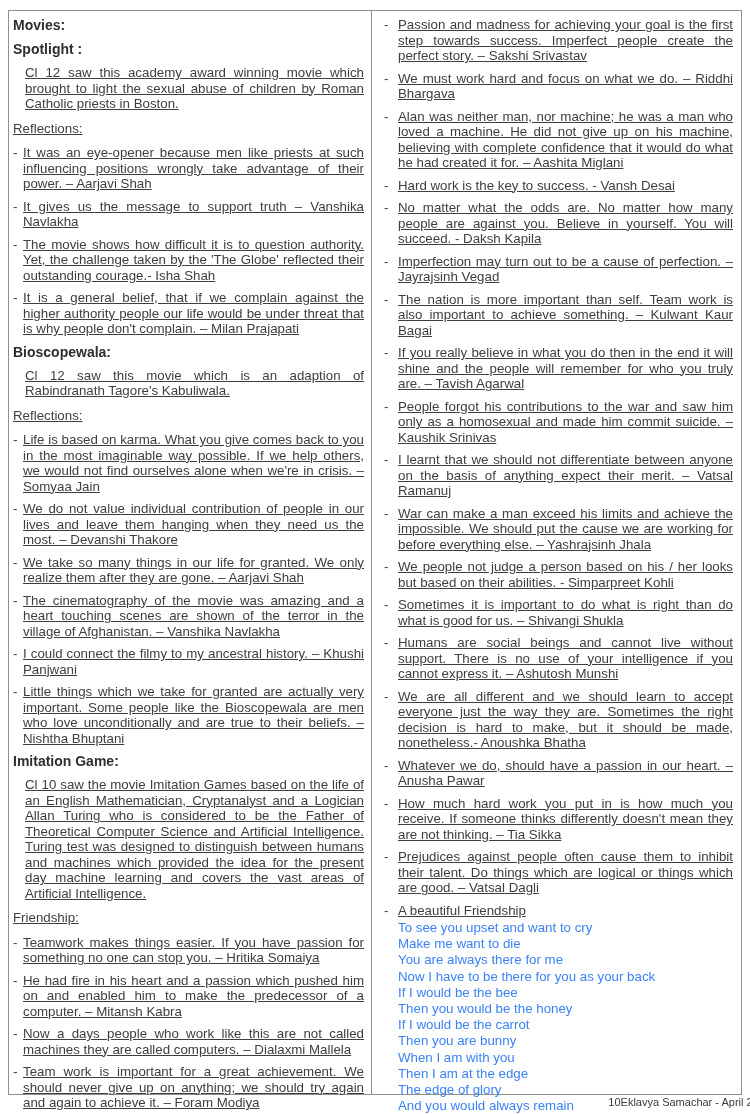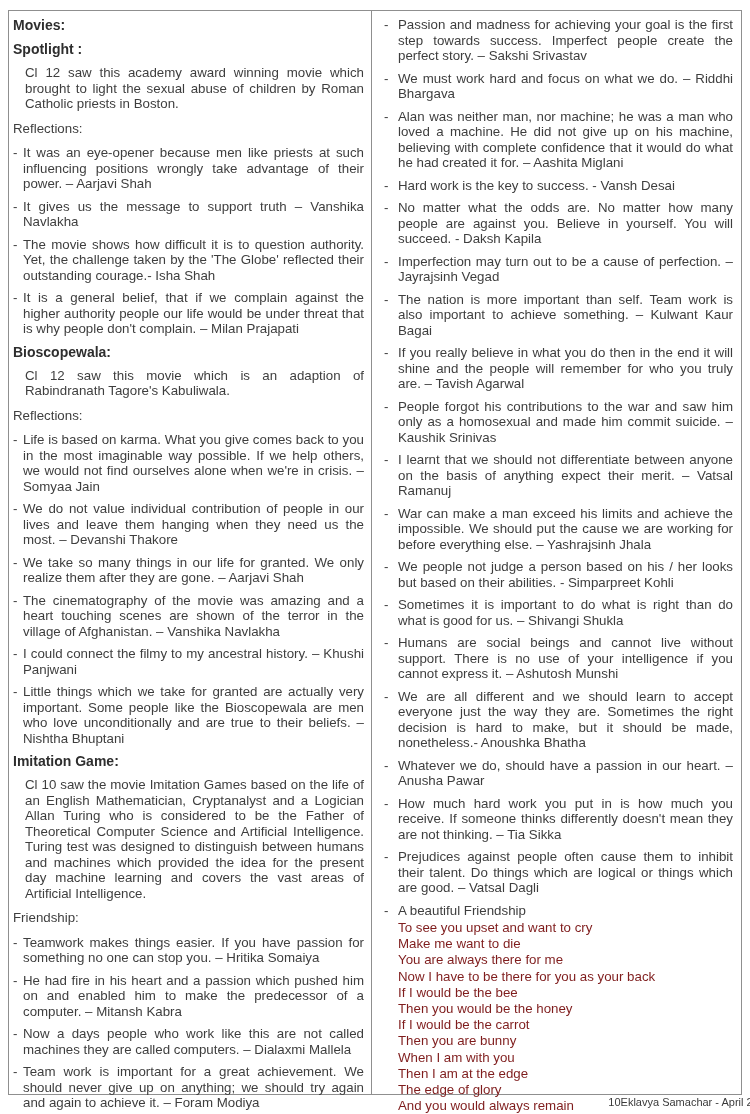--- a/index.html
+++ b/index.html
@@ -30,32 +30,32 @@
   }
 
   .h {
     font-weight:bold; font-size:14px; line-height:16px;
     color:#2e2e2e; margin:0 0 8px 0;
   }
   .mt-section { }
   .mt-section-lg { }
 
   .para, .subhead, .btext {
-    font-size:13.3px; line-height:15.5px; color:#3e3e3e;
+    font-size:13.3px; line-height:15.5px; color:#3e3e3e;text-decoration:underline;
   }
   .para { text-align:justify; margin:0 0 9px 12px; }
   .subhead { margin:0 0 9px 0; }
 
   .bullet { display:flex; margin:0 0 7px 0; }
   .dash { flex:0 0 10px; font-size:13.3px; line-height:15.5px; color:#3e3e3e; }
   .col-right .dash { flex:0 0 14px; }
   .btext { flex:1; text-align:justify; }
 
   .poem { margin:0 0 0 14px; }
-  .poem-line { font-size:13.3px; line-height:16.2px; color:#7f1d1d; }
+  .poem-line { font-size:13.3px; line-height:16.2px; color:#3b82f6; }
 
   .footer {
     position:absolute; left:8px; right:8px; top:1096px;
     display:flex; justify-content:flex-end; align-items:flex-start;
     font-size:11px; color:#3a3a3a;
   }
 </style>
 </head>
 <body>
 

